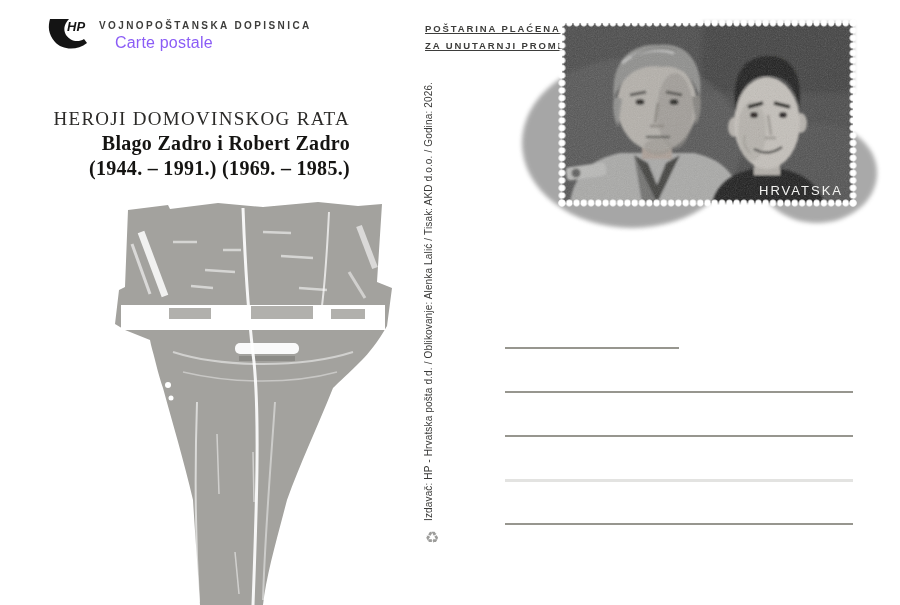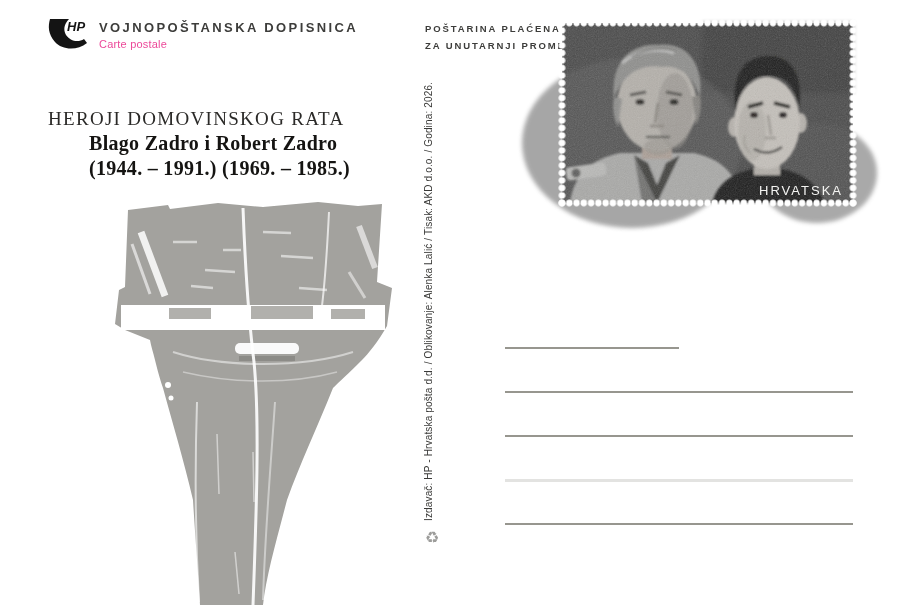--- a/index.html
+++ b/index.html
@@ -4,27 +4,27 @@
 <style>
   html,body{margin:0;padding:0;background:#ffffff;}
   .canvas{
     position:relative;width:900px;height:605px;background:#ffffff;
     overflow:hidden;font-family:"Liberation Sans",sans-serif;
   }
   
   .brand{position:absolute;left:48px;top:15px;display:flex;align-items:flex-start;}
   .brand-logo{width:44px;height:36px;}
   .brand-text{margin-left:7px;padding-top:5px;}
-  .brand-title{font-size:13px;letter-spacing:2.4px;color:#3d3d3b;font-weight:bold;}
-  .brand-subtitle{font-size:11px;letter-spacing:.2px;color:#ec4899;margin-top:3px;}
+  .brand-title{font-size:10px;letter-spacing:2.4px;color:#3d3d3b;font-weight:bold;}
+  .brand-subtitle{font-size:16px;letter-spacing:.2px;color:#8b5cf6;margin-top:3px;margin-left:16px;}
   
   .postage{position:absolute;left:425px;top:20px;font-size:9.5px;letter-spacing:1.9px;
-    color:#3d3d3b;font-weight:bold;line-height:17px;}
+    color:#3d3d3b;font-weight:bold;line-height:17px;text-decoration:underline;}
   
-  .heading{position:absolute;left:48px;top:106px;font-family:"Liberation Serif","DejaVu Serif",serif;line-height:25px;}
+  .heading{position:absolute;left:48px;top:106px;font-family:"Liberation Serif","DejaVu Serif",serif;line-height:25px;text-align:right;}
   .heading-series{font-size:19px;letter-spacing:1.3px;color:#2b2a28;}
   .heading-names,.heading-dates{font-size:20px;font-weight:bold;letter-spacing:.3px;color:#151412;margin-left:41px;}
   
   .stamp{position:absolute;left:562px;top:23px;width:291px;height:180px;overflow:visible;}
   
   .tower{position:absolute;left:113px;top:202px;width:282px;height:403px;}
   
   .imprint{position:absolute;left:423px;top:521px;width:427px;height:13px;
     transform:rotate(-90deg);transform-origin:0 0;white-space:nowrap;
     font-size:10px;letter-spacing:.15px;color:#3a3a38;}

